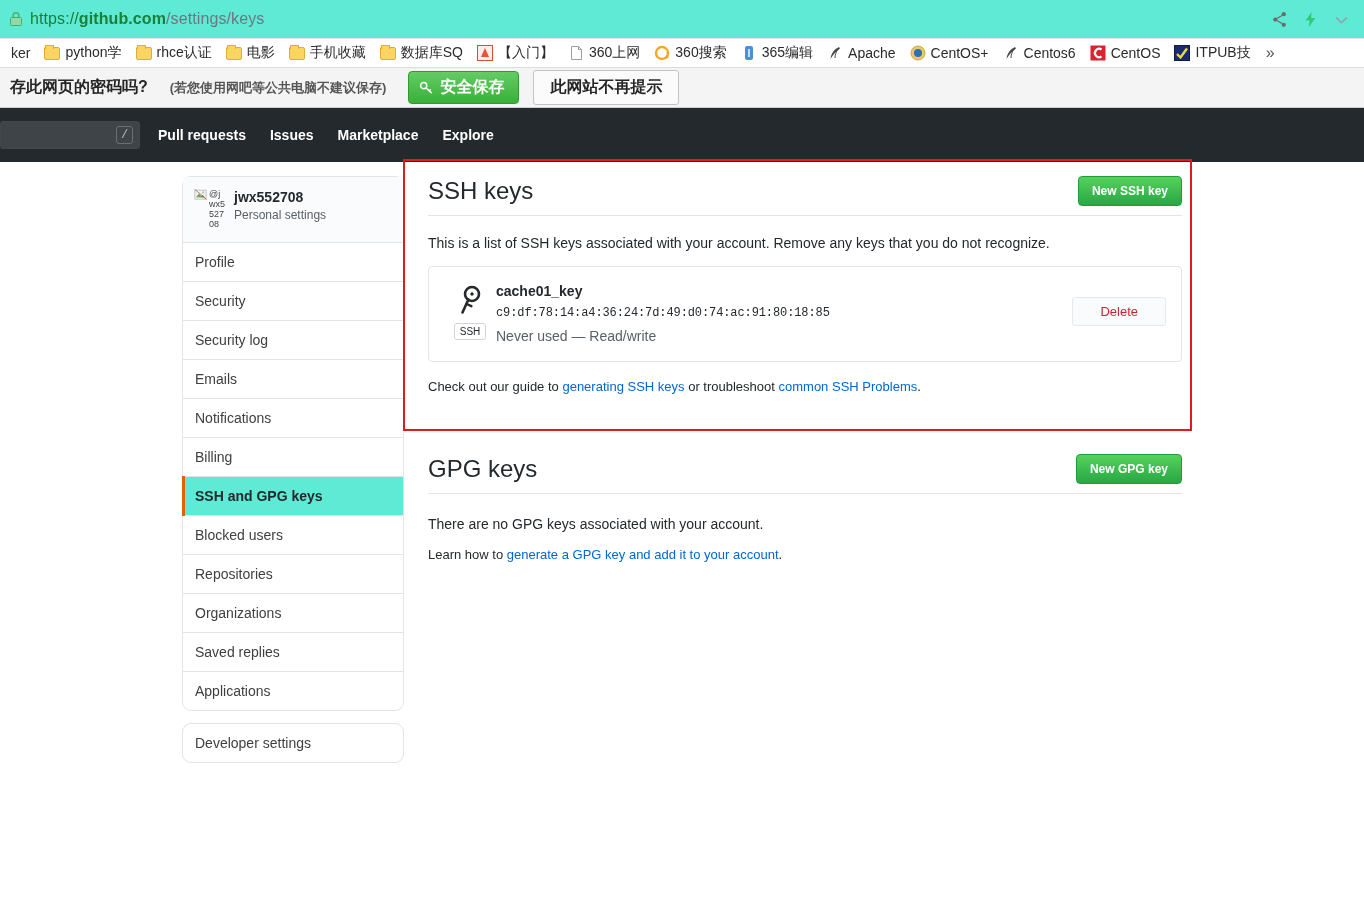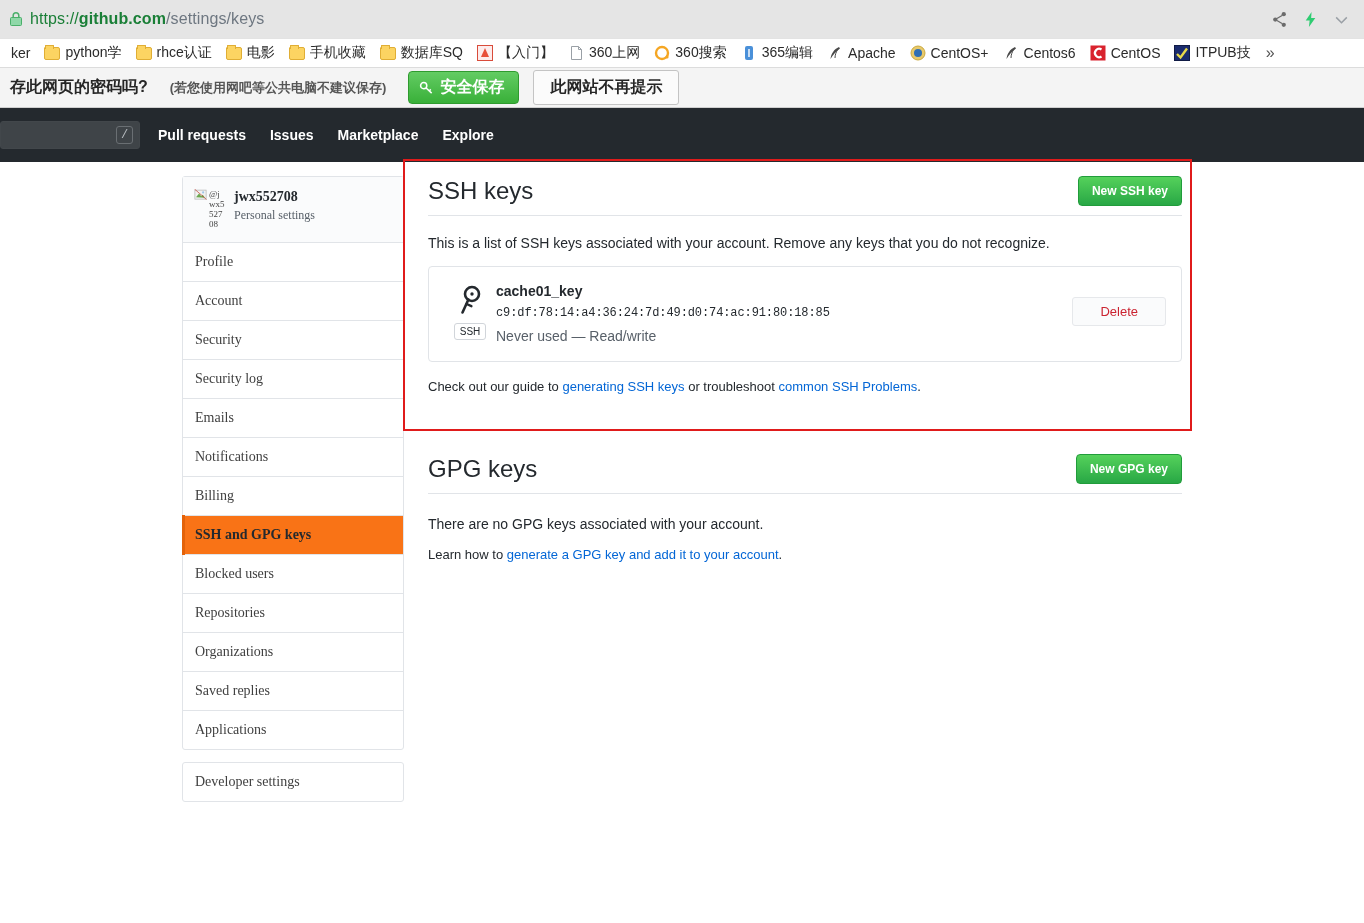--- a/index.html
+++ b/index.html
@@ -7,21 +7,21 @@
     margin: 0; padding: 0;
     width: 1364px; height: 923px;
     background: #ffffff;
     font-family: "Liberation Sans", sans-serif;
     overflow: hidden;
   }
 
   
   .browser-urlbar {
     height: 38px;
-    background: #e5e5e5;
+    background: #5eead4;
     display: flex;
     align-items: center;
     padding: 0 8px;
     position: relative;
   }
   .lock-icon { width: 16px; height: 16px; margin-right: 6px; flex: 0 0 auto; }
   .url-text {
     font-size: 16px;
     color: #7d8590;
     white-space: nowrap;
@@ -162,21 +162,21 @@
     width: 1000px;
     margin: 0 auto;
     display: flex;
     align-items: flex-start;
     position: relative;
     padding-left: 0;
   }
 
   
   .sidebar { width: 222px; flex: 0 0 222px; margin-right: 24px; }
-  .side-card { border: 1px solid #e1e4e8; border-radius: 3px; background:#fff;font-family:Liberation Serif, serif; }
+  .side-card { border: 1px solid #e1e4e8; border-radius: 9px; background:#fff; }
   .side-user {
     display: flex; align-items: flex-start; gap: 8px;
     padding: 12px 10px 13px 11px;
     border-bottom: 1px solid #e1e4e8;
     background: #fafbfc;
   }
   .broken-img {
     width: 32px; min-height: 32px; flex: 0 0 32px;
     font-size: 9px; line-height: 10px; color: #444;
     word-break: break-all;
@@ -196,21 +196,21 @@
     border-bottom: 1px solid #e1e4e8;
     text-decoration: none;
     cursor: pointer;
     position: relative;
     line-height: 18px;
   }
   .side-item:last-child { border-bottom: none; }
   .side-item.selected {
     color: #24292e;
     font-weight: 600;
-    background: #f97316;
+    background: #5eead4;
   }
   .side-item.selected:before {
     content: ""; position: absolute; left: -1px; top: -1px; bottom: -1px;
     width: 3px; background: #e36209;
   }
   .side-card-2 { margin-top: 12px; }
 
   
   .main { flex: 1 1 auto; min-width: 0; position: relative; }
 
@@ -444,21 +444,20 @@
               <path d="M0 0 L16 14" stroke="#c0392b" stroke-width="0.9"></path>
             </svg>
             <span>@jwx552708</span>
           </div>
           <div>
             <div class="side-user-name">jwx552708</div>
             <div class="side-user-sub">Personal settings</div>
           </div>
         </div>
         <a class="side-item">Profile</a>
-        <a class="side-item">Account</a>
         <a class="side-item">Security</a>
         <a class="side-item">Security log</a>
         <a class="side-item">Emails</a>
         <a class="side-item">Notifications</a>
         <a class="side-item">Billing</a>
         <a class="side-item selected">SSH and GPG keys</a>
         <a class="side-item">Blocked users</a>
         <a class="side-item">Repositories</a>
         <a class="side-item">Organizations</a>
         <a class="side-item">Saved replies</a>

